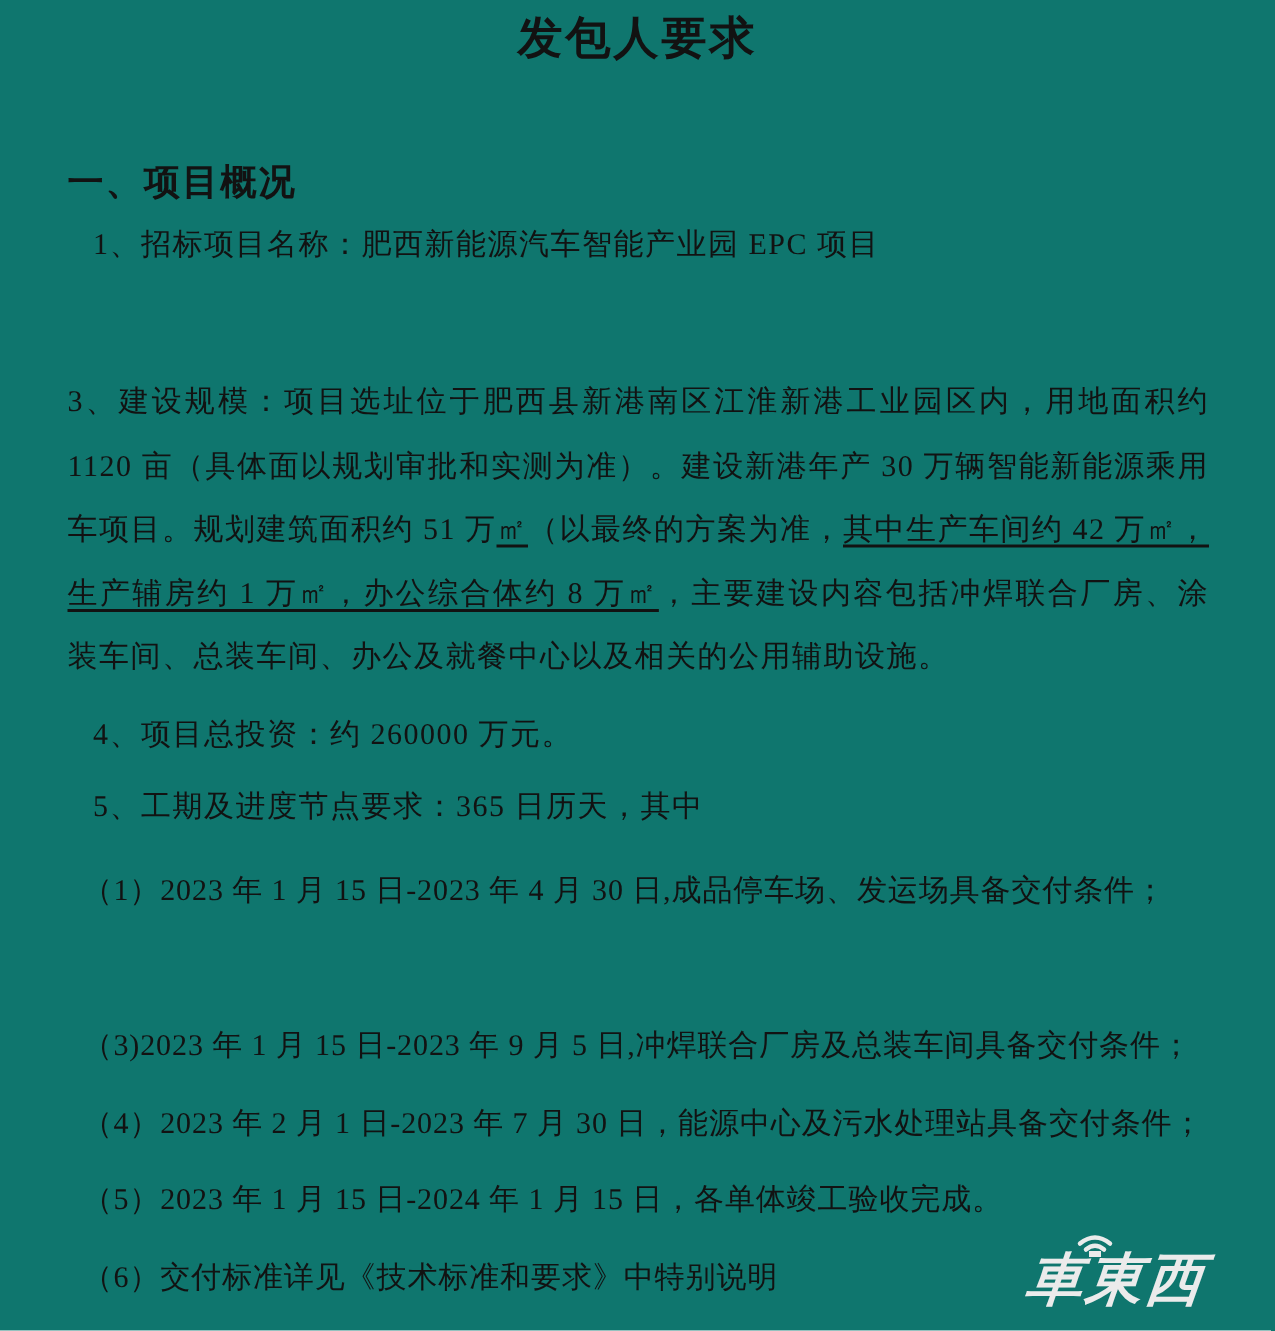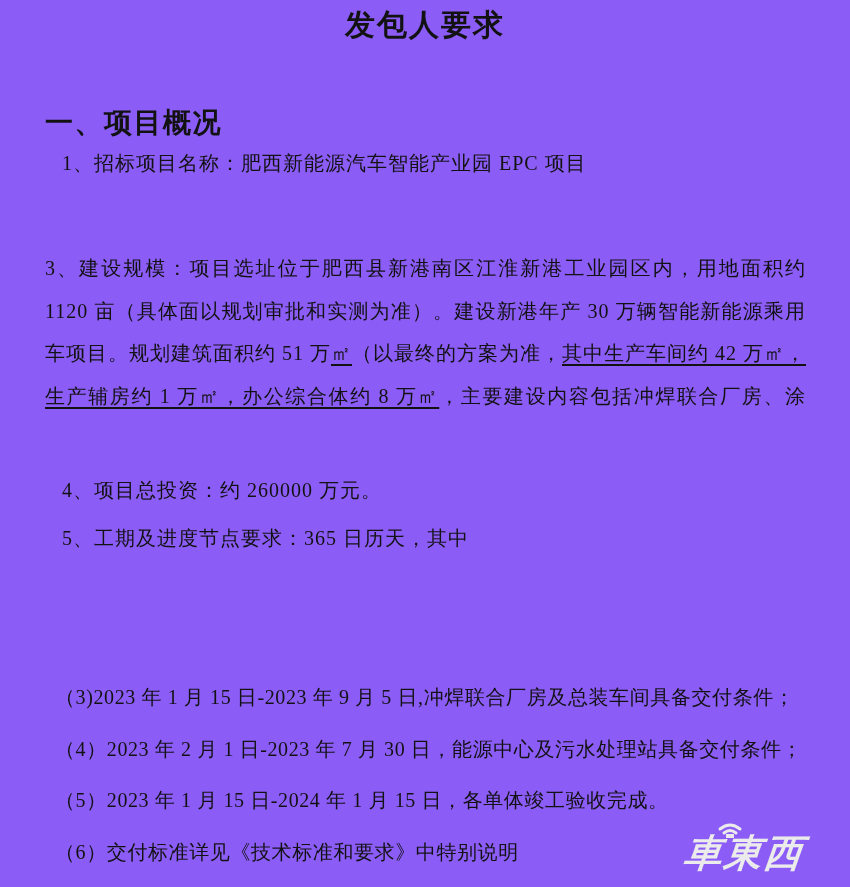--- a/index.html
+++ b/index.html
@@ -24,21 +24,21 @@
     text-align: center;
     font-size: 30px;
     font-weight: 700;
     letter-spacing: 2px;
     white-space: nowrap;
   }
   .section-heading {
     position: absolute;
     left: 45px;
     top: 109px;
-    font-size: 28px;
+    font-size: 24px;
     font-weight: 700;
     letter-spacing: 1.5px;
     line-height: 27px;
     white-space: nowrap;
   }
   .doc-line {
     position: absolute;
     left: 62px;
     font-size: 20px;
     line-height: 27px;
@@ -97,40 +97,42 @@
   }
   .watermark-icon {
     position: absolute;
     left: 26px;
     top: 0;
   }
 </style>
 </head>
 <body>
 
-<div class="page" style="color: rgb(18, 18, 18); background: #8b5cf6;">
+<div class="page" style="color: rgb(18, 18, 18); background: #0f766e;">
 
   <div class="doc-title">发包人要求</div>
 
   <div class="section-heading">一、项目概况</div>
 
   <div class="doc-line" style="top:150px">1、招标项目名称：肥西新能源汽车智能产业园 EPC 项目</div>
 
 
   <div class="para">
     <div class="pline j"><span>3、建设规模：项目选址位于肥西县新港南区江淮新港工业园区内，用地面积约</span></div>
     <div class="pline j"><span>1120 亩（具体面以规划审批和实测为准）。建设新港年产 30 万辆智能新能源乘用</span></div>
     <div class="pline j"><span>车项目。规划建筑面积约 51 万</span><span class="u">㎡</span><span>（以最终的方案为准，</span><span class="u">其中生产车间约 42 万㎡，</span></div>
     <div class="pline j"><span class="u">生产辅房约 1 万㎡，办公综合体约 8 万㎡</span><span>，主要建设内容包括冲焊联合厂房、涂</span></div>
+    <div class="pline"><span>装车间、总装车间、办公及就餐中心以及相关的公用辅助设施。</span></div>
   </div>
 
   <div class="doc-line" style="top:477px">4、项目总投资：约 260000 万元。</div>
 
   <div class="doc-line" style="top:525px">5、工期及进度节点要求：365 日历天，其中</div>
 
+  <div class="doc-subline" style="top:581px">（1）2023 年 1 月 15 日-2023 年 4 月 30 日,成品停车场、发运场具备交付条件；</div>
   <div class="doc-subline" style="top:684px">（3)2023 年 1 月 15 日-2023 年 9 月 5 日,冲焊联合厂房及总装车间具备交付条件；</div>
   <div class="doc-subline" style="top:736px">（4）2023 年 2 月 1 日-2023 年 7 月 30 日，能源中心及污水处理站具备交付条件；</div>
   <div class="doc-subline" style="top:787px">（5）2023 年 1 月 15 日-2024 年 1 月 15 日，各单体竣工验收完成。</div>
   <div class="doc-subline" style="top:839px">（6）交付标准详见《技术标准和要求》中特别说明</div>
 
   <div class="watermark">
     <svg class="watermark-icon" width="40" height="20" viewBox="0 0 40 20">
       <g fill="none" stroke="#ebebeb" stroke-width="3" stroke-linecap="round">
         <path d="M10 10 Q20 2 30 10"></path>
         <path d="M14 14 Q20 9 26 14"></path>

